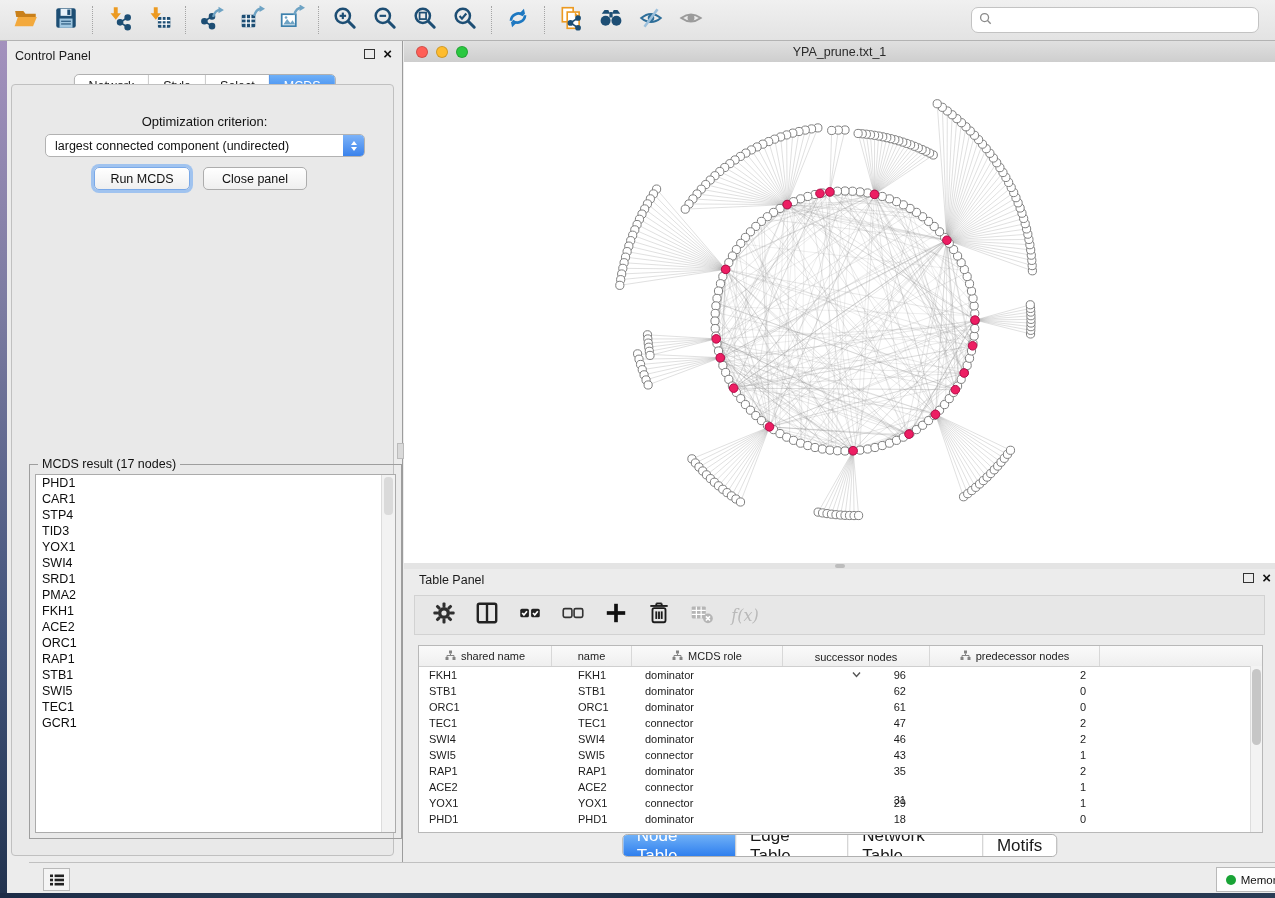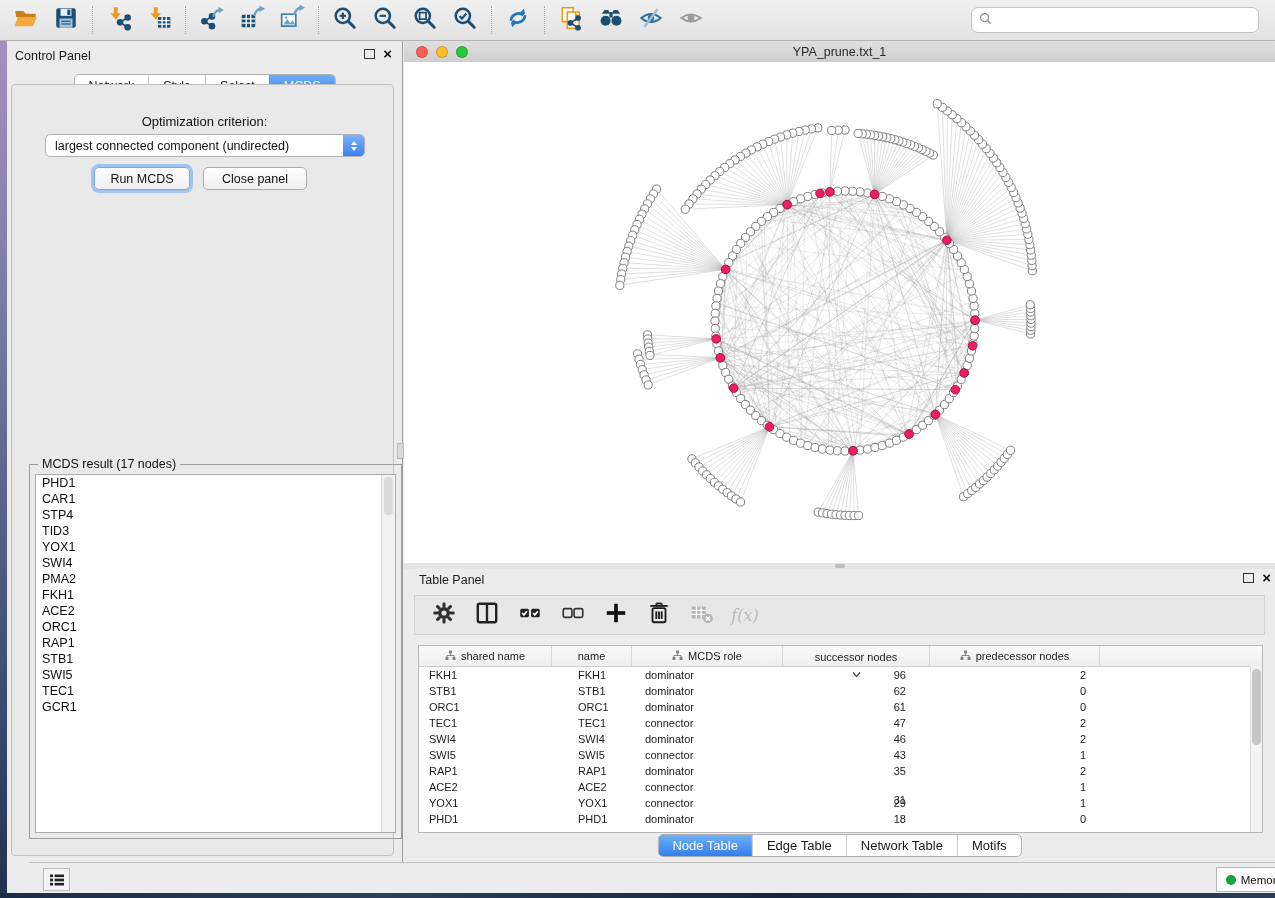--- a/index.html
+++ b/index.html
@@ -70,21 +70,21 @@
   .fx{font-family:"DejaVu Serif",serif;font-style:italic;font-size:16px;color:#b9b9b9;}
   .tbl-wrap{position:absolute;left:14px;right:12px;top:76px;height:186px;background:#fff;border:1px solid #b8b8b8;overflow:hidden;}
   .tbl-head{display:flex;height:20px;background:linear-gradient(#fafafa,#efefef);border-bottom:1px solid #cfcfcf;}
   .th{display:flex;align-items:center;justify-content:center;gap:5px;font-size:11px;color:#222;
       border-right:1px solid #d8d8d8;box-sizing:border-box;position:relative;}
   .th.filler{flex:1;border-right:none;}
   .tbl-row{display:flex;height:16px;align-items:center;font-size:11px;color:#1c1c1c;}
   .td{box-sizing:border-box;white-space:nowrap;overflow:hidden;}
   .tbl-scroll{position:absolute;right:0;top:20px;bottom:0;width:11px;background:#f3f3f3;border-left:1px solid #ddd;}
   .tbl-scroll .thumb{position:absolute;left:1px;right:1px;top:3px;height:76px;background:#c6c6c6;border-radius:5px;}
-  .tp-tabs{left:50%;transform:translateX(-50%);top:265px;font-size:13px;}
+  .tp-tabs{left:50%;transform:translateX(-50%);top:265px;font-size:17px;}
   
   .status-bar{position:absolute;left:0;top:862px;width:1275px;height:31px;background:#ececec;border-top:1px solid #c0c0c0;box-sizing:border-box;margin-left:29px;}
   .list-btn{position:absolute;left:14px;top:5px;width:25px;height:21px;background:#f4f4f4;border:1px solid #b9b9b9;
             display:flex;align-items:center;justify-content:center;}
   .mem-btn{position:absolute;right:12px;top:4px;width:74px;height:23px;background:#fdfdfd;border:1px solid #b9b9b9;
            display:flex;align-items:center;justify-content:center;gap:5px;font-size:11.5px;color:#111;}
   .mem-dot{width:10px;height:10px;border-radius:50%;background:#18a335;}
 </style>
 </head>
 <body>
@@ -303,20 +303,21 @@
     <div class="mcds-list" id="mcds-list">
       <div class="mcds-scroll">
           <div class="thumb"></div>
         </div>
     <div class="item">PHD1</div>
         <div class="item">CAR1</div>
         <div class="item">STP4</div>
         <div class="item">TID3</div>
         <div class="item">YOX1</div>
         <div class="item">SWI4</div>
+        <div class="item">SRD1</div>
         <div class="item">PMA2</div>
         <div class="item">FKH1</div>
         <div class="item">ACE2</div>
         <div class="item">ORC1</div>
         <div class="item">RAP1</div>
         <div class="item">STB1</div>
         <div class="item">SWI5</div>
         <div class="item">TEC1</div>
         <div class="item">GCR1</div>
       </div>

